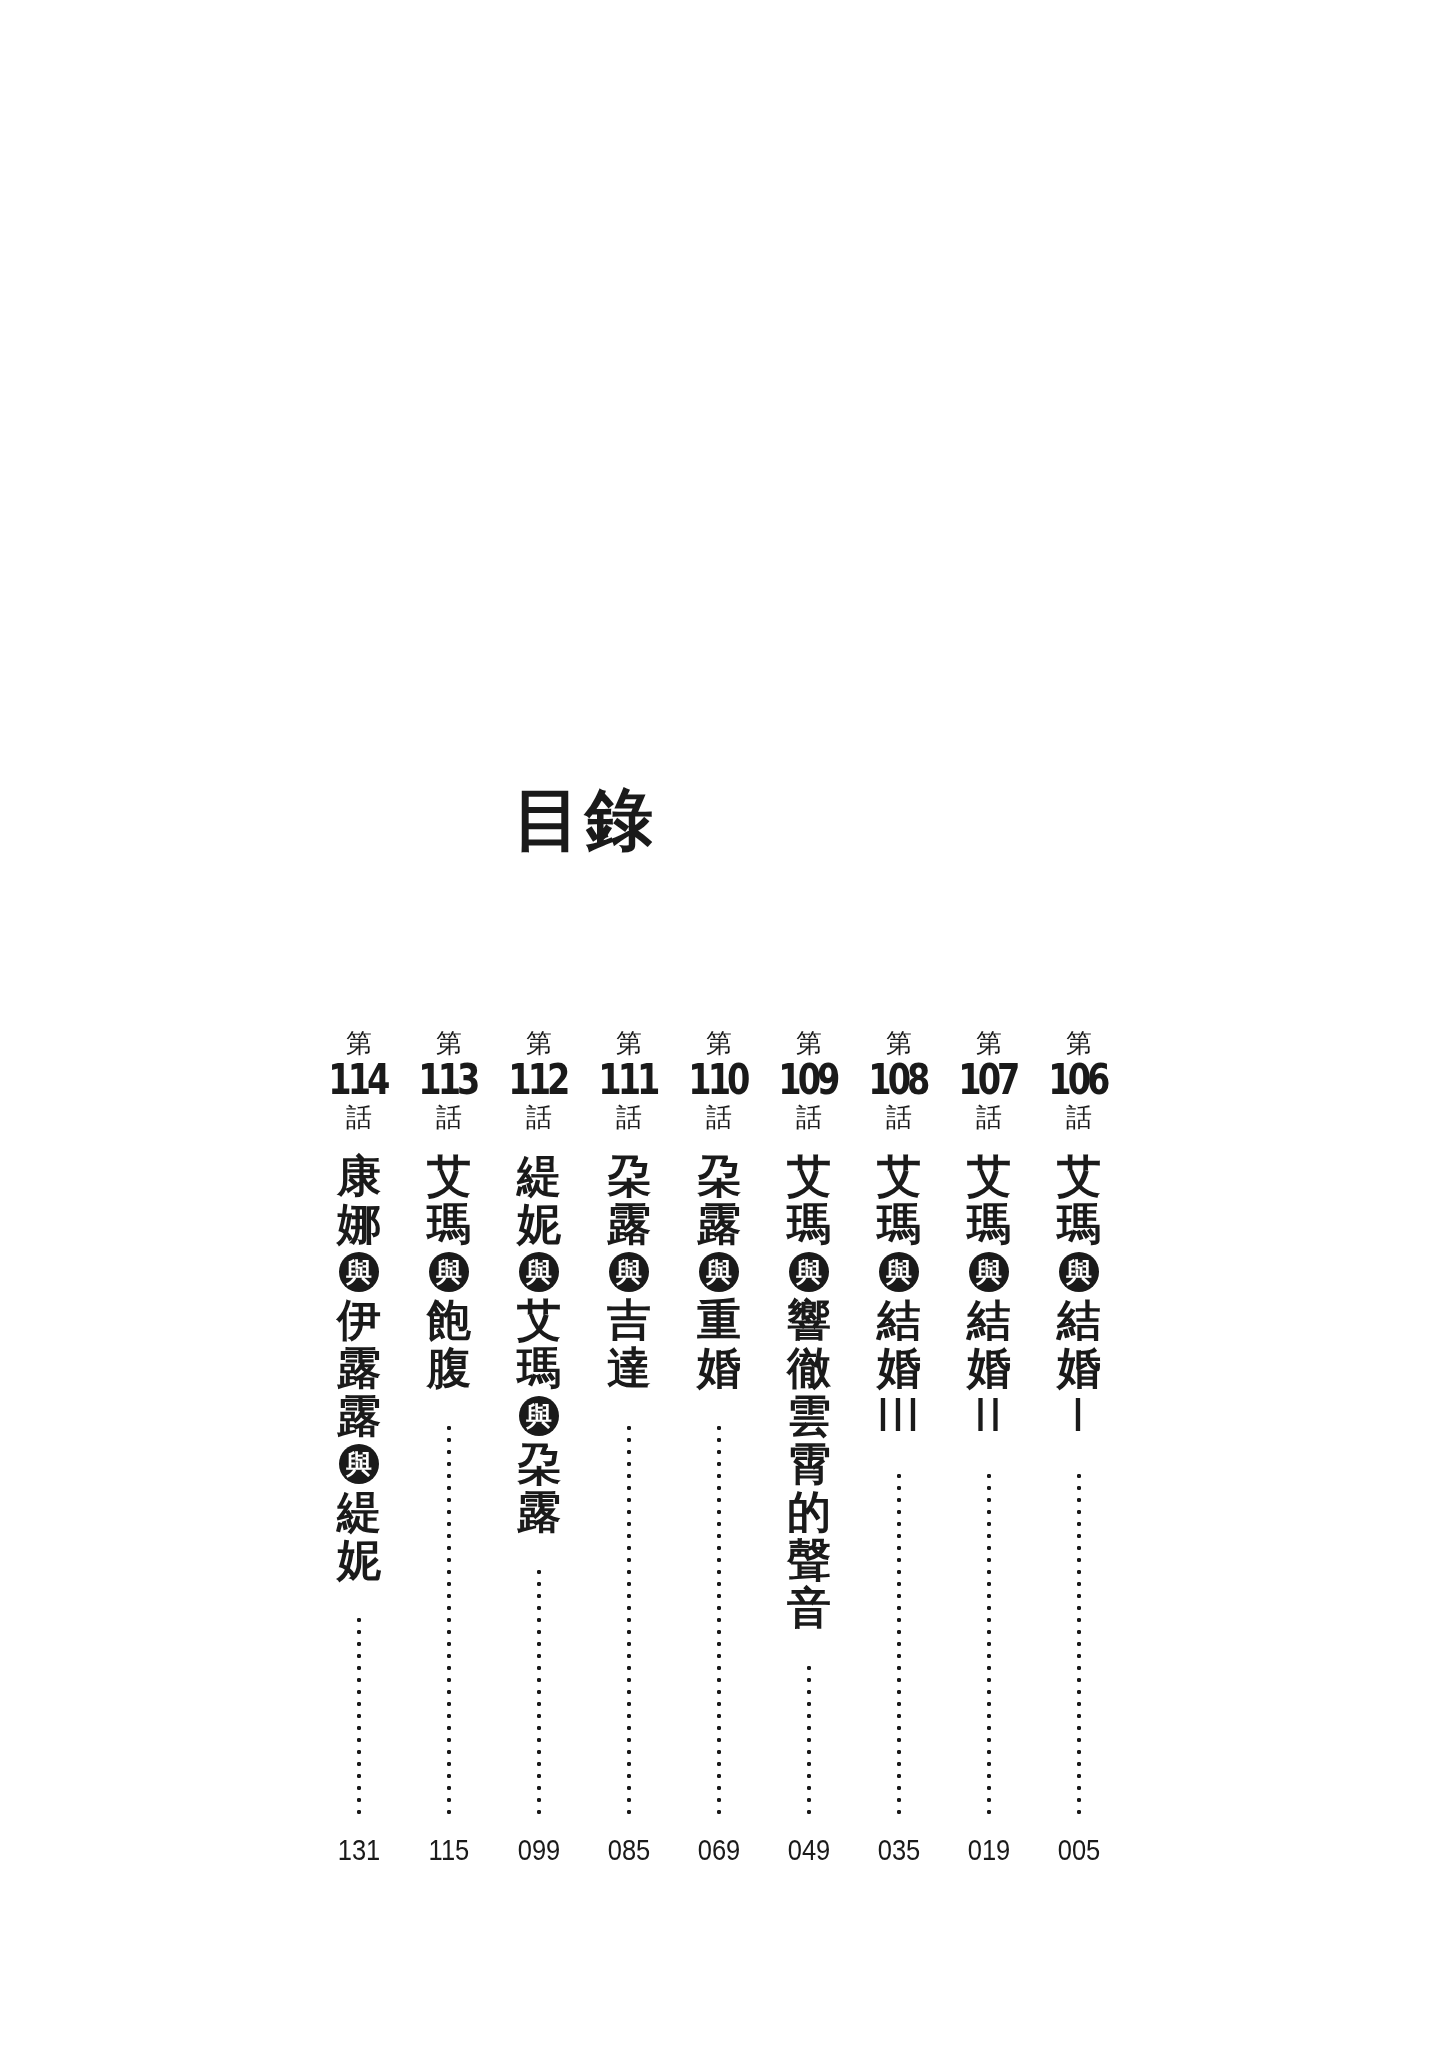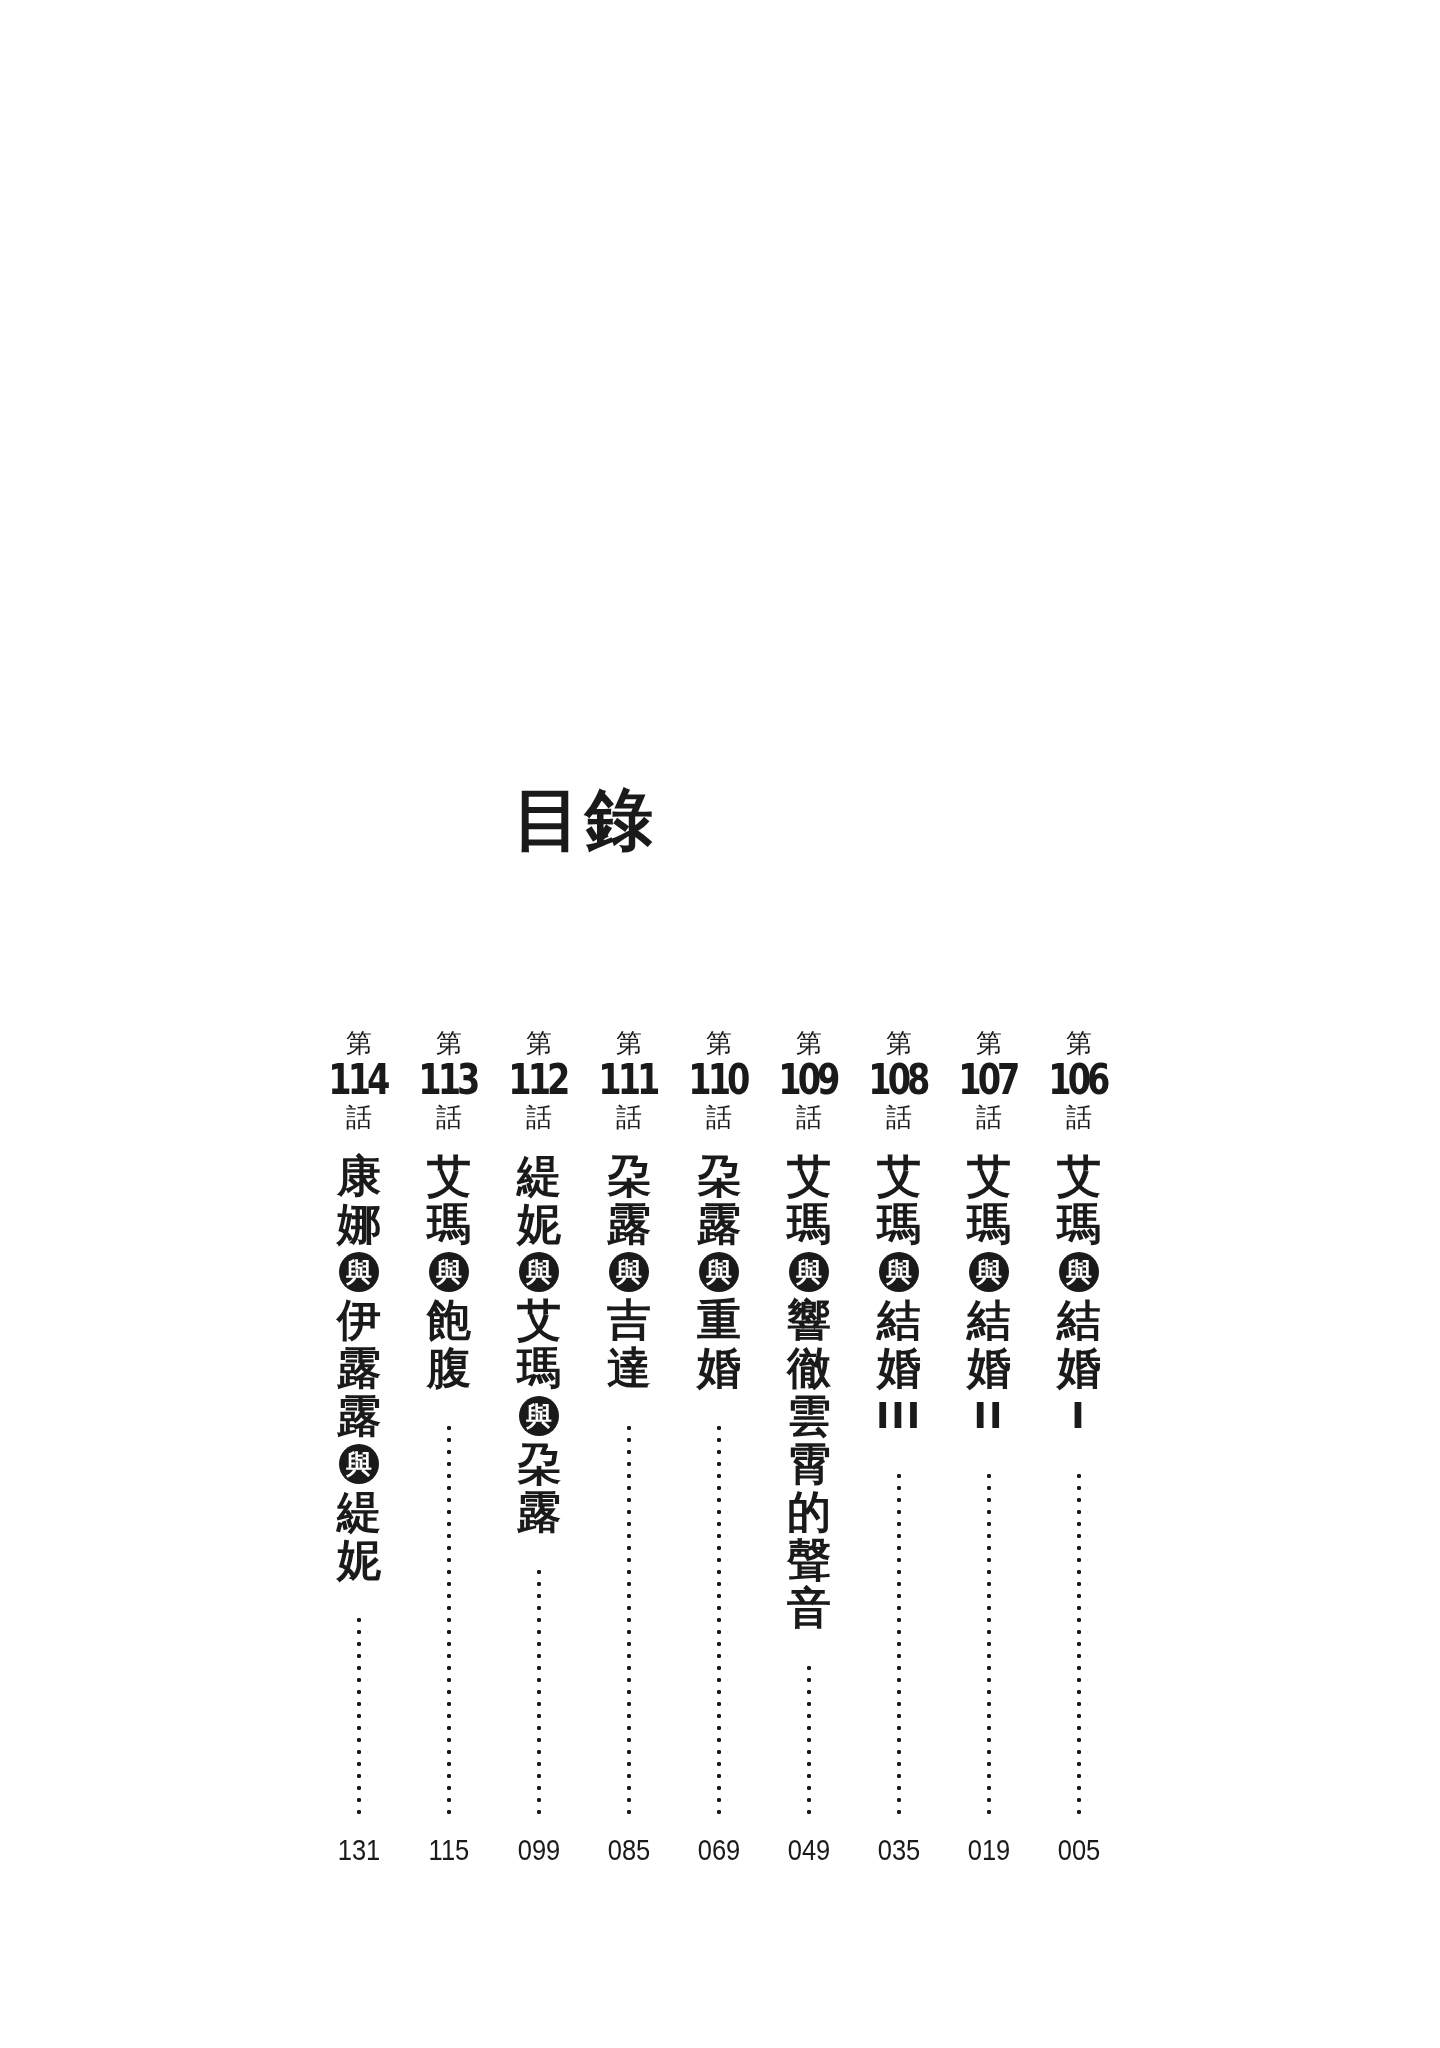--- a/index.html
+++ b/index.html
@@ -6,21 +6,21 @@
 body{width:1440px;height:2048px;position:relative;overflow:hidden;font-family:"DejaVu Sans",sans-serif;color:#1a1a1a;}
 .title{position:absolute;left:0;width:1170px;top:780px;text-align:center;font-size:68px;font-weight:bold;letter-spacing:4px;line-height:80px;}
 .toc{position:absolute;top:1028px;left:314px;width:816px;height:840px;display:flex;flex-direction:row;}
 .col{width:90px;height:100%;position:relative;display:flex;flex-direction:column;align-items:center;}
 .di{font-size:26px;line-height:30px;height:30px;}
 .num{font-size:42px;font-weight:bold;line-height:44px;height:44px;letter-spacing:-5px;transform:scaleX(0.8);margin-left:-4px;}
 .hua{font-size:26px;line-height:30px;height:30px;}
 .chars{margin-top:20px;display:flex;flex-direction:column;align-items:center;}
 .ch{font-size:44px;font-weight:bold;line-height:48px;height:48px;width:48px;text-align:center;}
 .yu{width:40px;height:40px;margin:4px 0;border-radius:50%;background:#1a1a1a;color:#fff;font-size:26px;font-weight:bold;line-height:40px;text-align:center;}
-.roman{font-size:36px;font-weight:bold;line-height:48px;height:48px;letter-spacing:2px;font-family:"DejaVu Sans",sans-serif;text-align:right;}
+.roman{font-size:44px;font-weight:normal;line-height:48px;height:48px;letter-spacing:2px;font-family:"DejaVu Sans",sans-serif;text-align:right;}
 .dots{flex:1;width:4px;margin-top:30px;margin-bottom:14px;background-image:radial-gradient(circle,#1a1a1a 2px,transparent 2.3px);background-size:4px 12px;background-repeat:repeat-y;background-position:center bottom;}
 .page{font-family:"Liberation Sans",sans-serif;font-size:30px;line-height:36px;height:36px;transform:scaleX(0.85);}
 </style>
 </head>
 <body>
 
 <div class="title">目錄</div>
 
 <div class="toc" id="toc">
     <div class="col">

